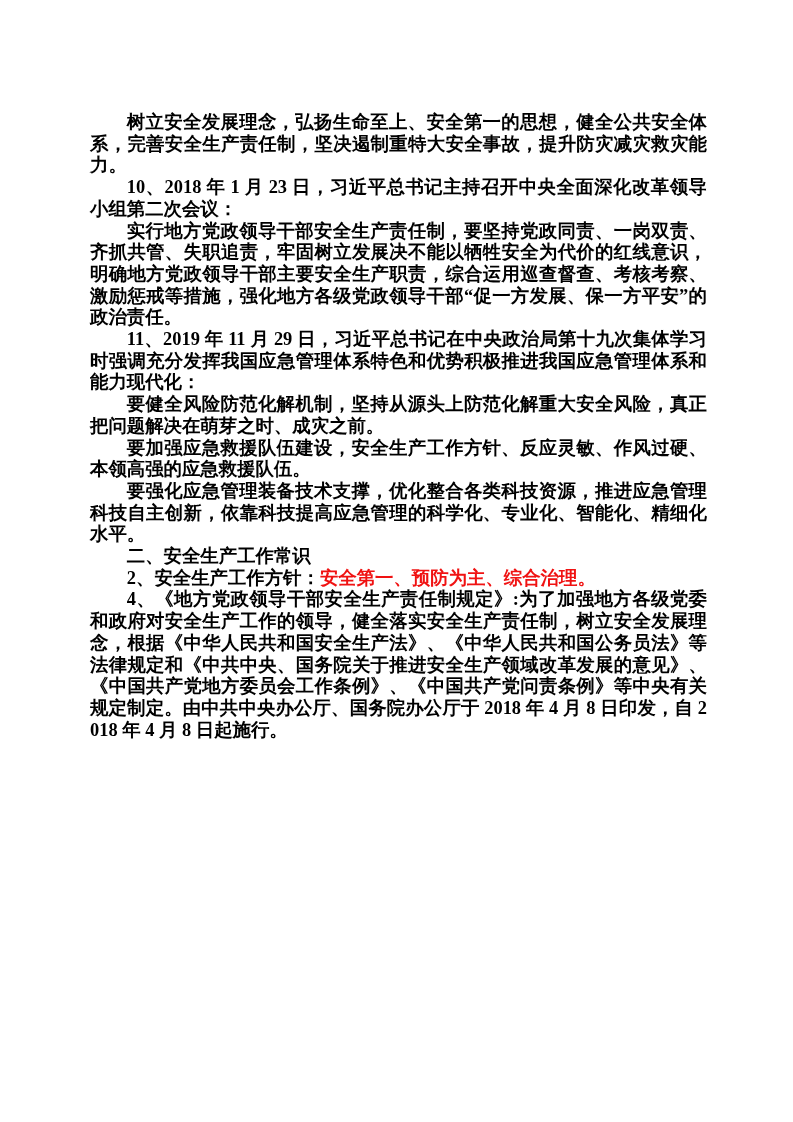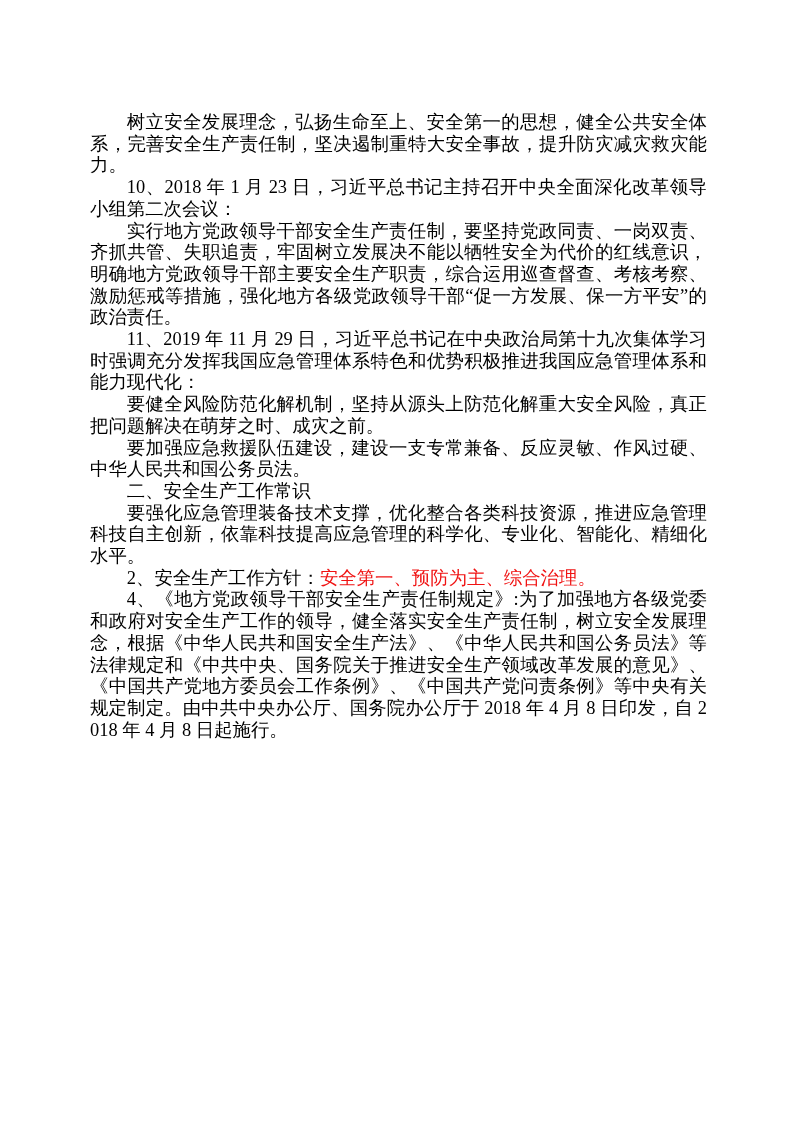--- a/index.html
+++ b/index.html
@@ -8,20 +8,21 @@
     background: #ffffff;
   }
   .page {
     position: relative;
     width: 793px;
     height: 1122px;
     background: var(--page-bg, #ffffff);
     overflow: hidden;
     box-sizing: border-box;
     padding: 112px 86px 0 90px;
+    font-weight: bold;
   }
   .text-block {
     width: 617px;
     font-family: "Liberation Serif", "DejaVu Serif", serif;
     font-size: 18.4px;
     line-height: 21.7px;
     color: var(--text-color, #000000);
   }
   .para {
     margin: 0;
@@ -37,21 +38,21 @@
 </head>
 <body>
 
 <div class="page">
   <div class="text-block">
     <p class="para">树立安全发展理念，弘扬生命至上、安全第一的思想，健全公共安全体系，完善安全生产责任制，坚决遏制重特大安全事故，提升防灾减灾救灾能力。</p>
     <p class="para">10、2018 年 1 月 23 日，习近平总书记主持召开中央全面深化改革领导小组第二次会议：</p>
     <p class="para">实行地方党政领导干部安全生产责任制，要坚持党政同责、一岗双责、齐抓共管、失职追责，牢固树立发展决不能以牺牲安全为代价的红线意识，明确地方党政领导干部主要安全生产职责，综合运用巡查督查、考核考察、激励惩戒等措施，强化地方各级党政领导干部“促一方发展、保一方平安”的政治责任。</p>
     <p class="para">11、2019 年 11 月 29 日，习近平总书记在中央政治局第十九次集体学习时强调充分发挥我国应急管理体系特色和优势积极推进我国应急管理体系和能力现代化：</p>
     <p class="para">要健全风险防范化解机制，坚持从源头上防范化解重大安全风险，真正把问题解决在萌芽之时、成灾之前。</p>
-    <p class="para">要加强应急救援队伍建设，建设一支专常兼备、反应灵敏、作风过硬、中华人民共和国公务员法。</p>
+    <p class="para">要加强应急救援队伍建设，安全生产工作方针、反应灵敏、作风过硬、本领高强的应急救援队伍。</p>
+    <p class="para">要强化应急管理装备技术支撑，优化整合各类科技资源，推进应急管理科技自主创新，依靠科技提高应急管理的科学化、专业化、智能化、精细化水平。</p>
     <p class="para">二、安全生产工作常识</p>
-    <p class="para">要强化应急管理装备技术支撑，优化整合各类科技资源，推进应急管理科技自主创新，依靠科技提高应急管理的科学化、专业化、智能化、精细化水平。</p>
     <p class="para">
       <span>2、安全生产工作方针：</span><span class="hl-red">安全第一、预防为主、综合治理。</span>
     </p>
     <p class="para">4、《地方党政领导干部安全生产责任制规定》:为了加强地方各级党委和政府对安全生产工作的领导，健全落实安全生产责任制，树立安全发展理念，根据《中华人民共和国安全生产法》、《中华人民共和国公务员法》等法律规定和《中共中央、国务院关于推进安全生产领域改革发展的意见》、《中国共产党地方委员会工作条例》、《中国共产党问责条例》等中央有关规定制定。由中共中央办公厅、国务院办公厅于 2018 年 4 月 8 日印发，自 2018 年 4 月 8 日起施行。</p>
   </div>
 </div>
 
 </body></html>

